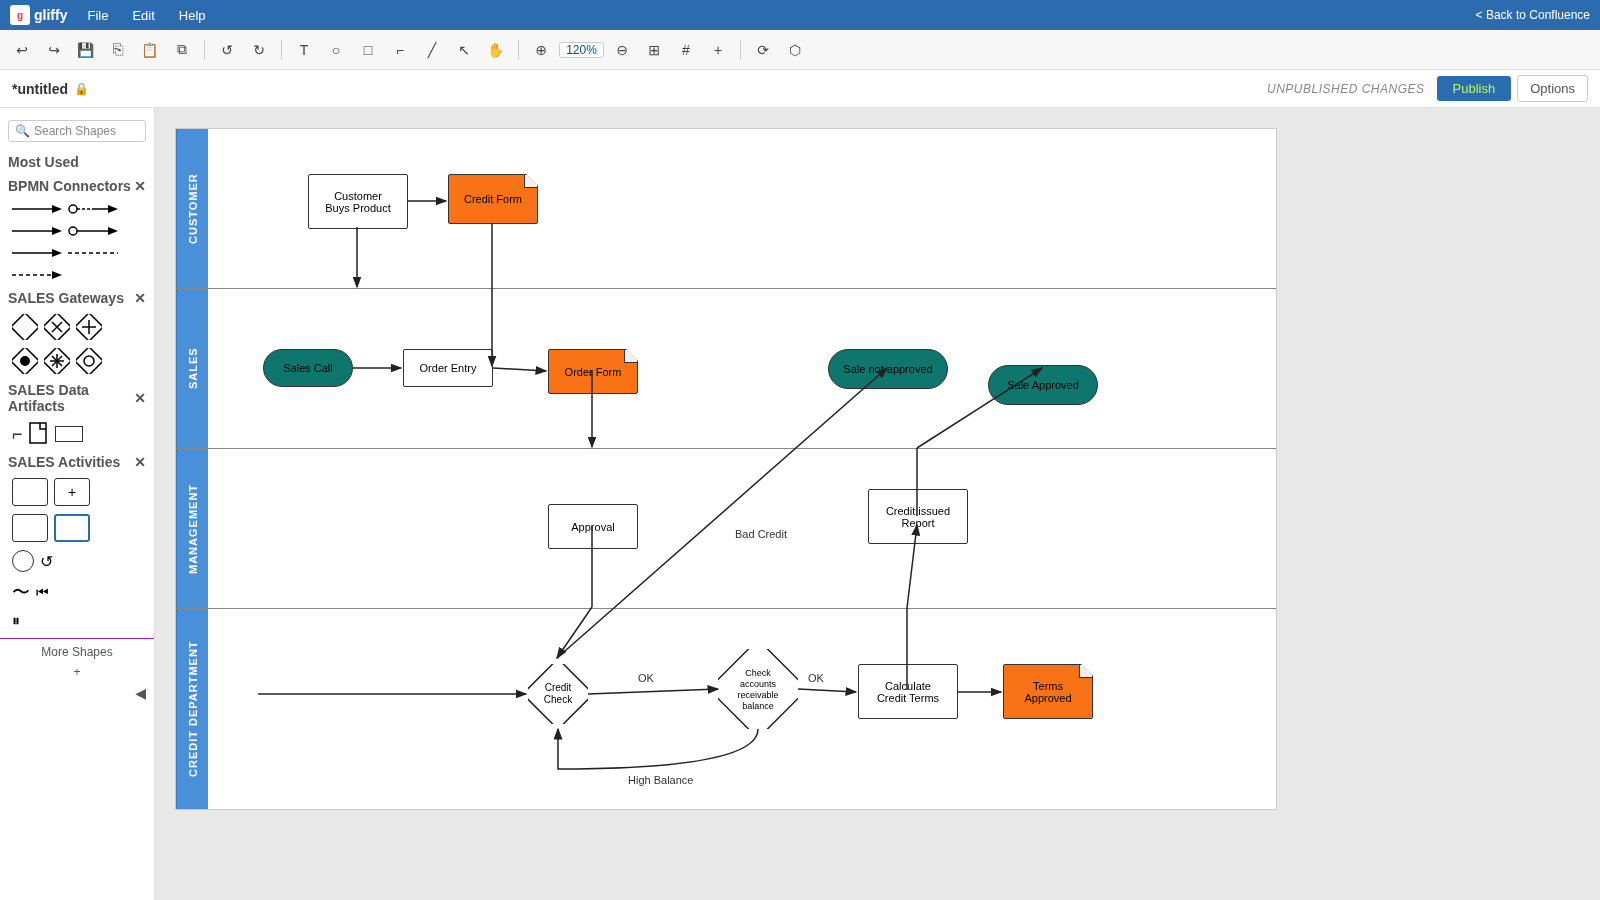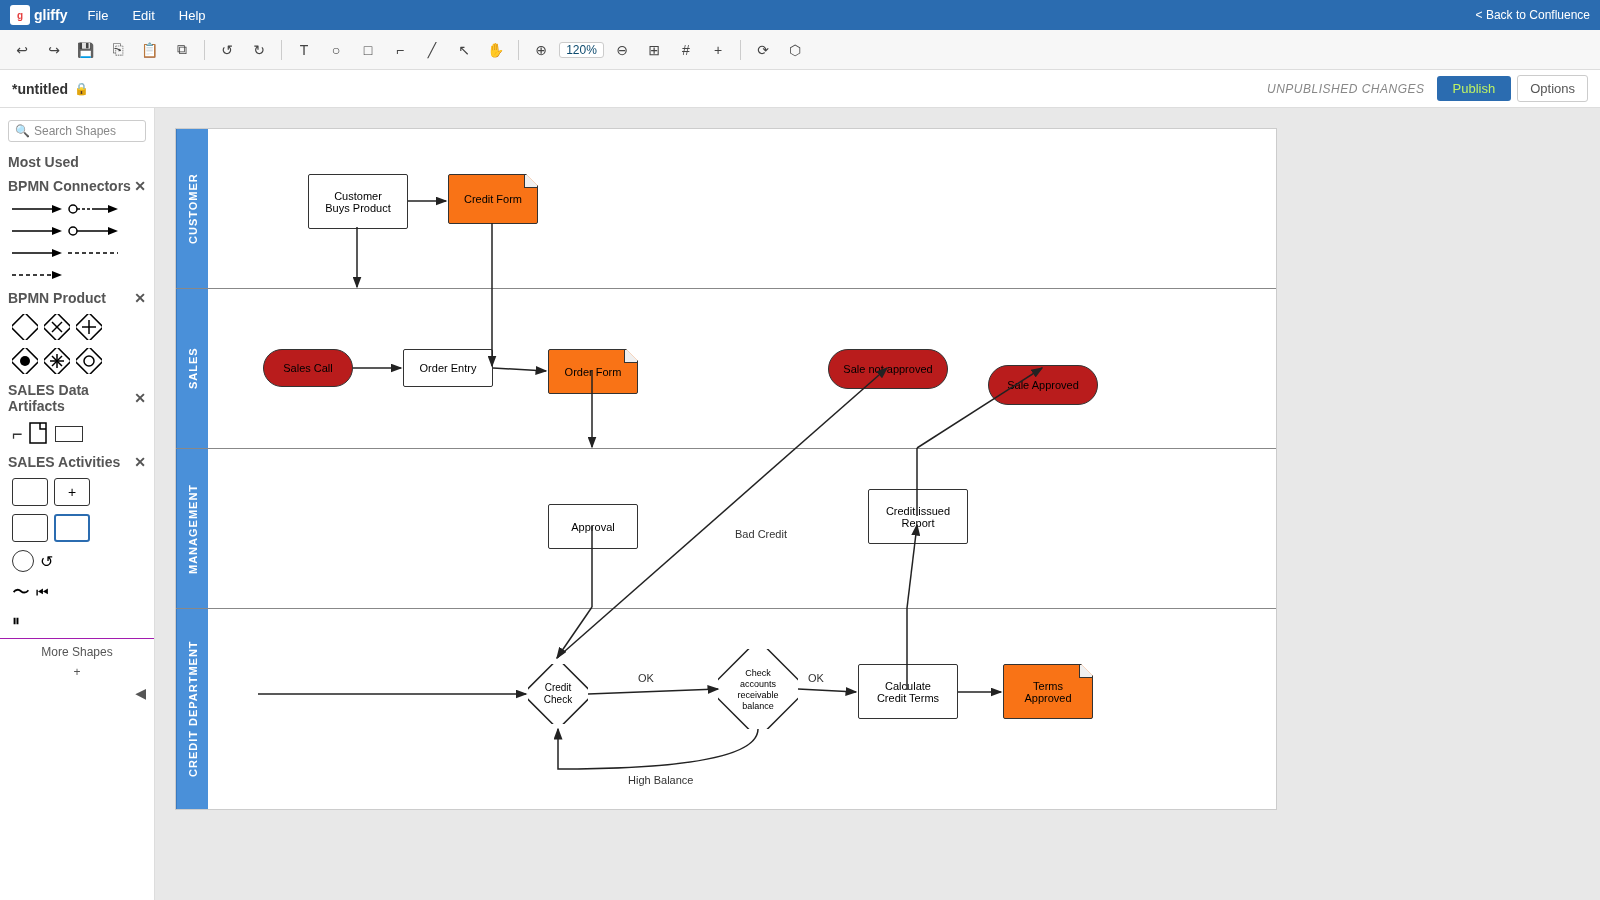--- a/index.html
+++ b/index.html
@@ -193,21 +193,21 @@
       content: '';
       position: absolute;
       top: 0; right: 0;
       width: 12px; height: 12px;
       border-left: 1.5px solid #333;
       border-bottom: 1.5px solid #333;
       background: #f0f0f0;
     }
     .bpmn-oval {
       border: 1.5px solid #333;
-      background: #b91c1c;
+      background: #0f766e;
       border-radius: 50px;
       padding: 4px 10px;
     }
 
     
     .arrows-svg {
       position: absolute;
       top: 0; left: 0;
       width: 100%;
       height: 100%;
@@ -317,21 +317,21 @@
         </svg>
     </div>
     <div class="shapes-row">
       <svg width="50" height="14">
           <line x1="0" y1="7" x2="40" y2="7" stroke="black" stroke-width="1.5" stroke-dasharray="4,3"></line>
           <polygon points="40,3 50,7 40,11" fill="black"></polygon>
         </svg>
     </div>
 
     <div class="section-header">
-      <span>BPMN Product</span>
+      <span>SALES Gateways</span>
       <span>✕</span>
     </div>
     <div class="shapes-row">
       <svg width="26" height="26">
           <rect x="3" y="3" width="20" height="20" transform="rotate(45 13 13)" fill="white" stroke="black" stroke-width="1.5"></rect>
         </svg>
       <svg width="26" height="26">
           <rect x="3" y="3" width="20" height="20" transform="rotate(45 13 13)" fill="white" stroke="black" stroke-width="1.5"></rect>
           <line x1="8" y1="8" x2="18" y2="18" stroke="black" stroke-width="1.5"></line>
           <line x1="18" y1="8" x2="8" y2="18" stroke="black" stroke-width="1.5"></line>

